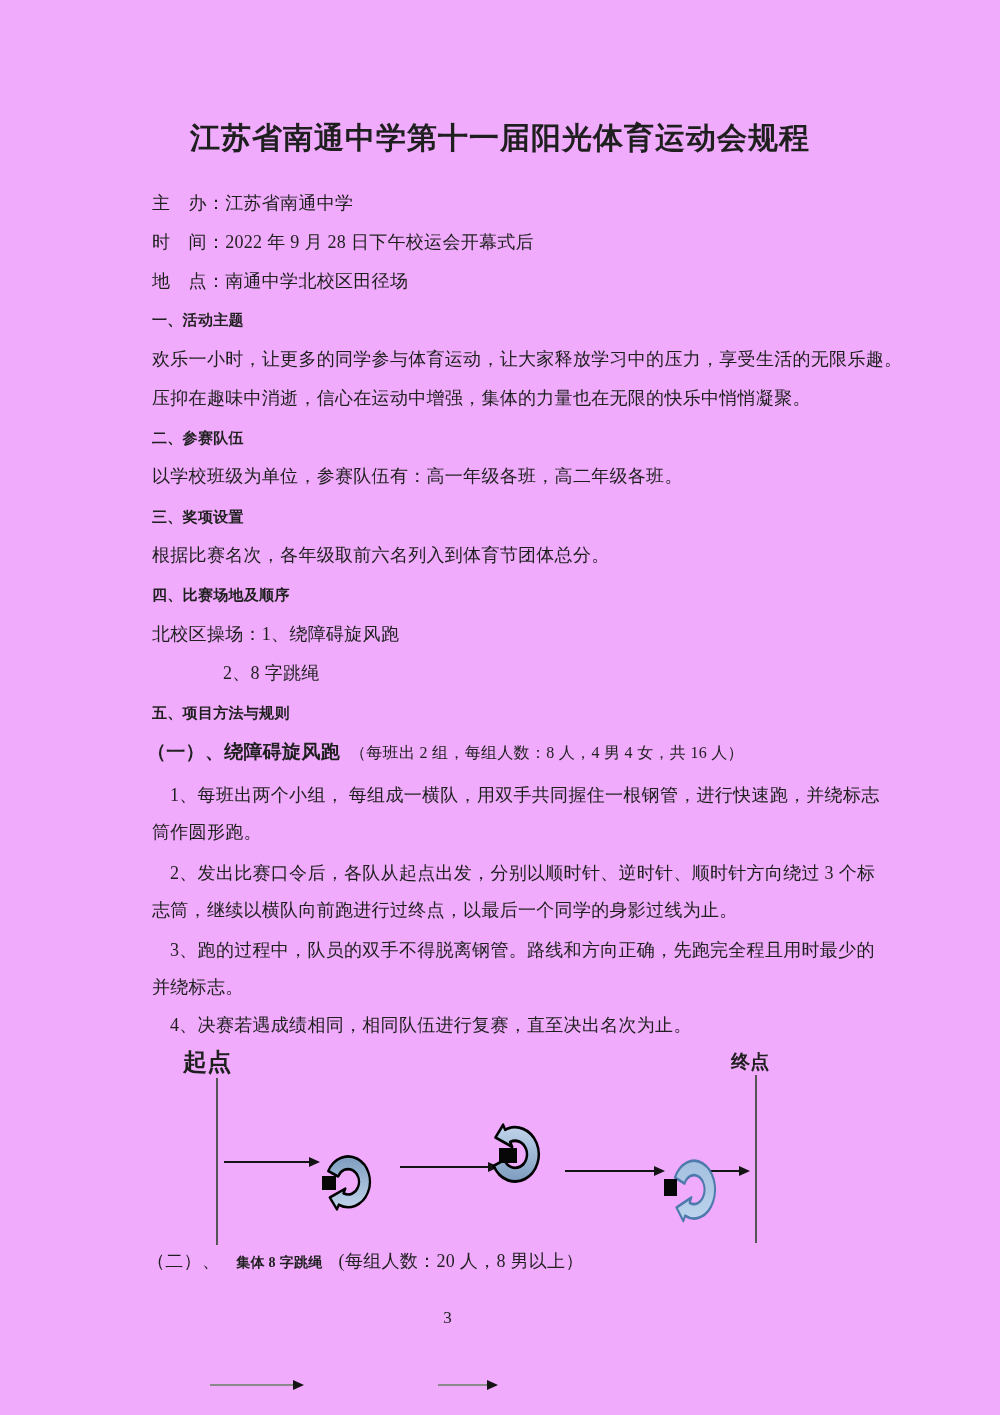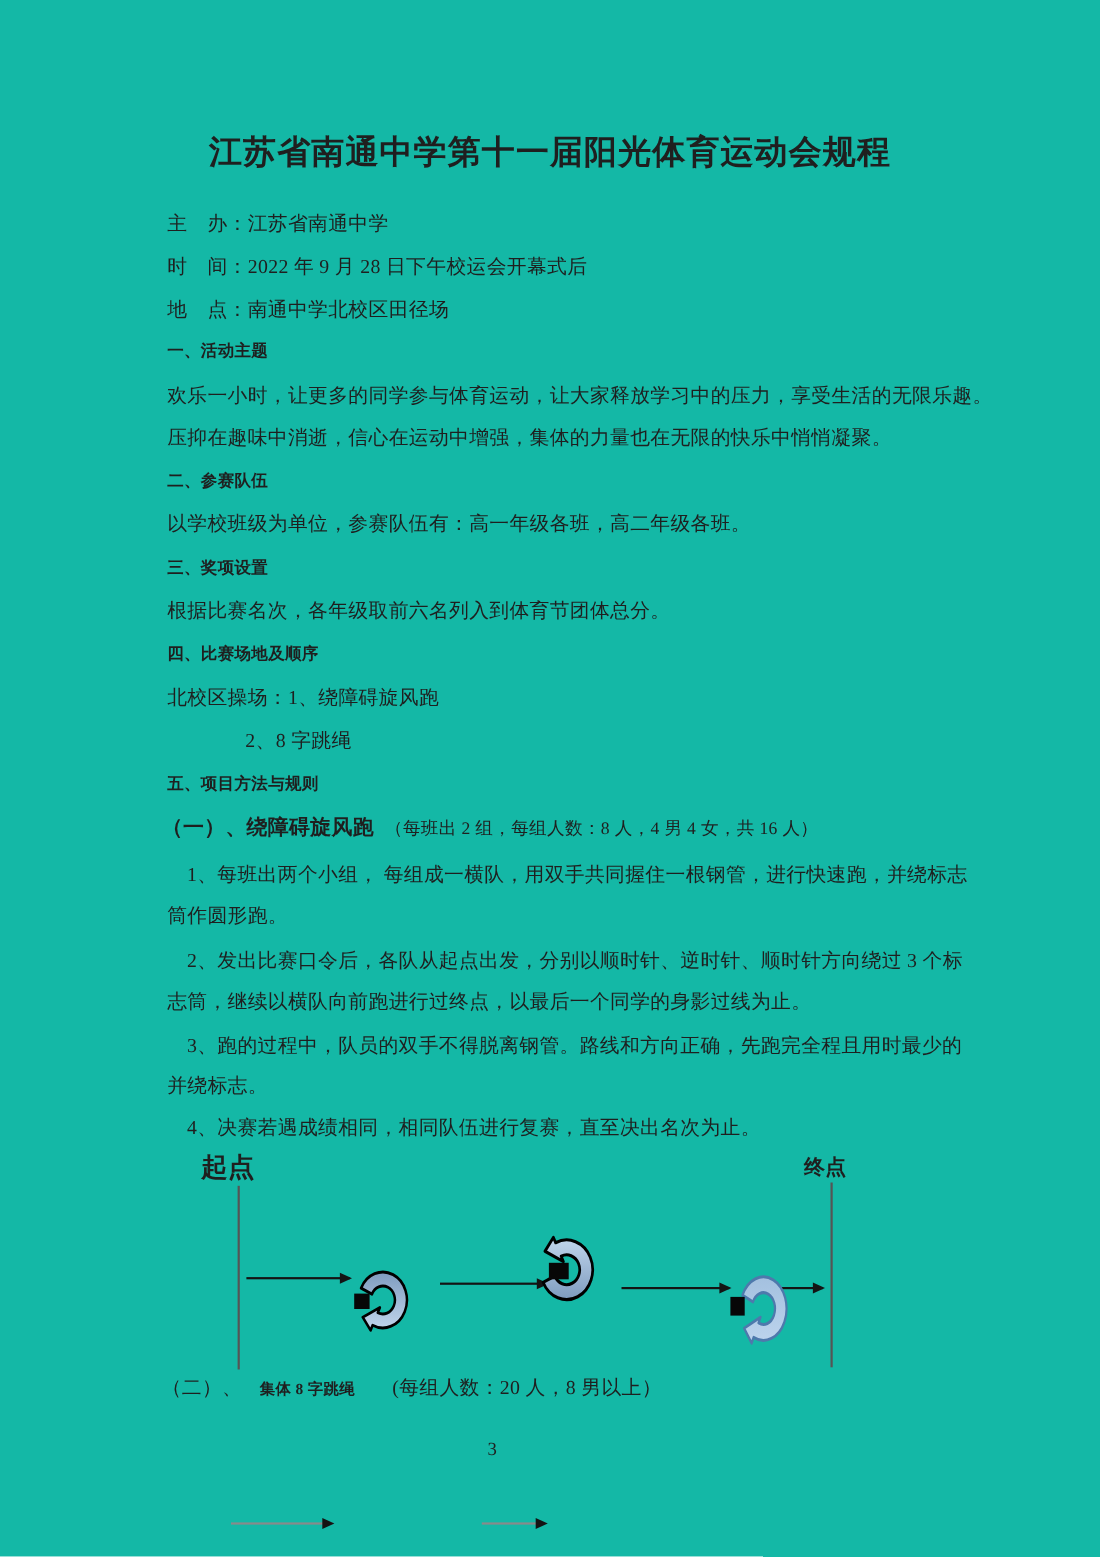--- a/index.html
+++ b/index.html
@@ -1,29 +1,29 @@
 <!DOCTYPE html>
 <html><head>
 <meta charset="utf-8">
 <style>
   html,body{margin:0;padding:0;background:#ffffff;}
   #page{
-    position:relative;width:1000px;height:1415px;background:#14b8a6;overflow:hidden;
+    position:relative;width:1000px;height:1415px;background:#f0abfc;overflow:hidden;
     font-family:"Liberation Serif","DejaVu Serif",serif;color:#1f1f1f;
   }
   .line{position:absolute;white-space:nowrap;font-size:18px;line-height:24px;letter-spacing:.3px;}
   .b{font-weight:bold;}
   .hd{font-weight:bold;font-size:15px;}
   .title{
     position:absolute;left:0;top:118px;width:1000px;text-align:center;
     font-size:30px;font-weight:bold;letter-spacing:1px;
   }
   .val{}
   .note{margin-left:10px;font-weight:normal;font-size:16px;}
-  .note2{margin-left:34px;font-weight:normal;}
+  .note2{margin-left:16px;font-weight:normal;}
   .lbl2{margin-left:16px;}
   .vline{position:absolute;width:2px;background:#555;}
   .sq{position:absolute;background:#070707;}
   .harrow{position:absolute;height:0;border-top:2px solid #141414;}
   .harrow::after{
     content:"";position:absolute;right:-2px;top:-6px;width:0;height:0;
     border-left:11px solid #141414;border-top:5px solid transparent;border-bottom:5px solid transparent;
   }
   .harrow.gray{border-top-color:#8a8a8a;}
   .curl{position:absolute;}

